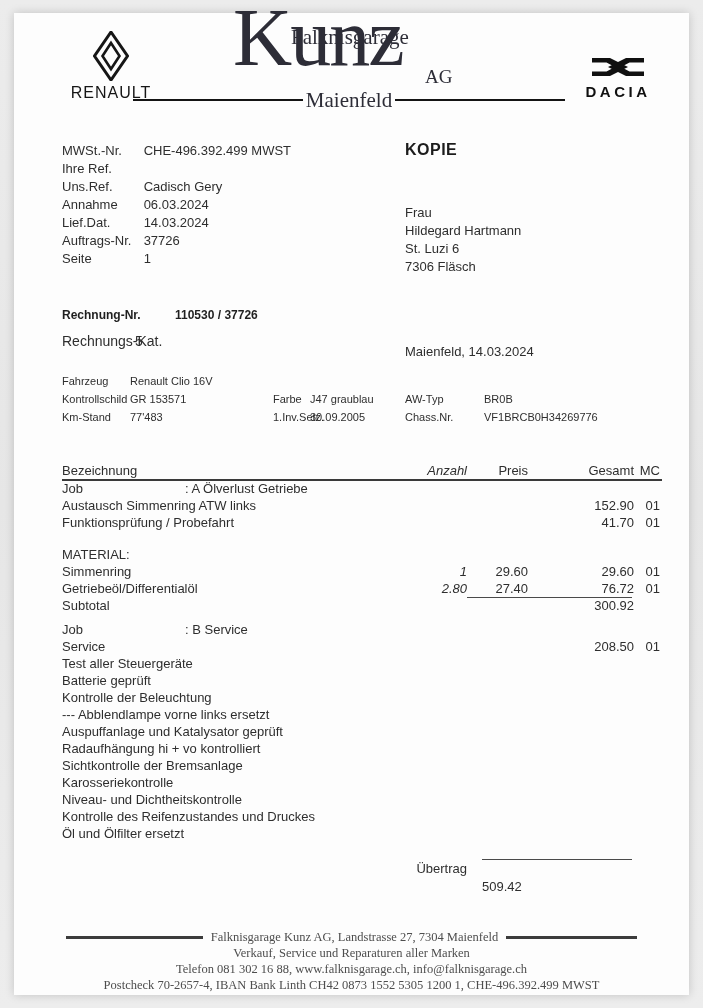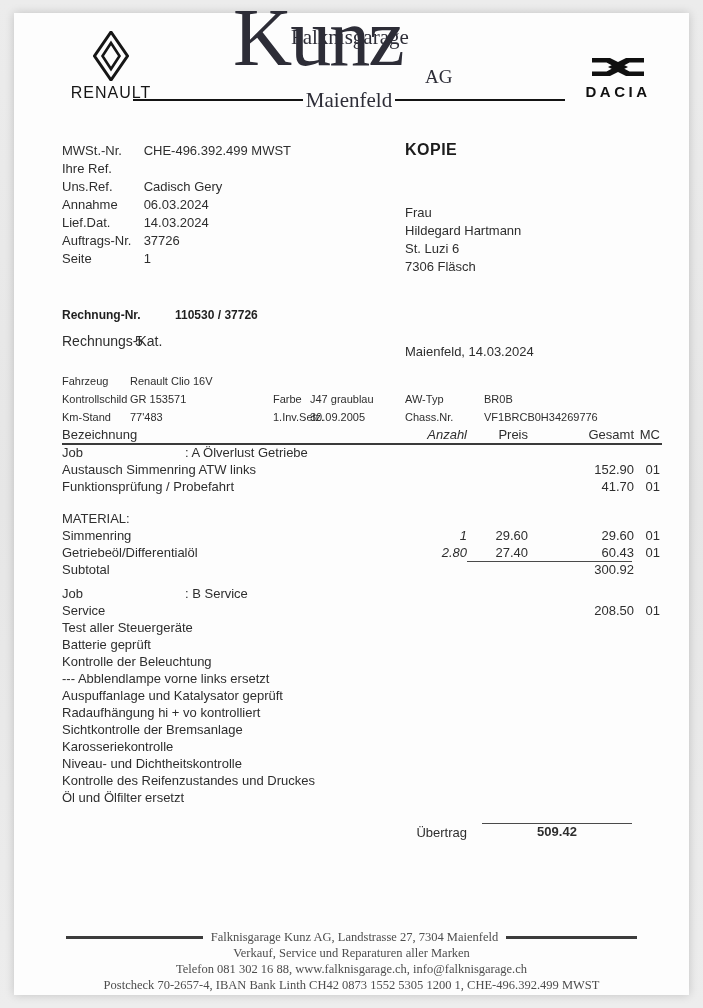--- a/index.html
+++ b/index.html
@@ -62,40 +62,40 @@
   .inv-kat { position:absolute; left:48px; top:320px; font-size:14px; }
   .inv-kat-val { position:absolute; left:73px; top:0; }
   .place-date { position:absolute; left:391px; top:331px; font-size:13px; }
   
   .vehicle { position:absolute; left:48px; top:362px; font-size:11px; }
   .vrow { position:relative; height:18px; }
   .vrow span { position:absolute; top:0; white-space:nowrap; }
   .v-c1l{left:0;} .v-c1v{left:68px;} .v-c2l{left:211px;} .v-c2v{left:248px;} .v-c3l{left:343px;} .v-c3v{left:422px;}
   
   .table { position:absolute; left:48px; top:414px; width:600px; font-size:13px; }
-  .thead { position:relative; height:18px; border-bottom:2px solid #3a3a3a; }
+  .thead { position:relative; height:18px; border-bottom:2px solid #3a3a3a;margin-top:36px; }
   .thead span, .trow span { position:absolute; top:0; white-space:nowrap; }
   .trow { position:relative; height:17px; }
   .c-desc { left:0; }
   .c-tab  { left:123px; }
   .c-qty  { left:330px; width:75px; text-align:right;font-style:italic; }
   .c-price{ left:406px; width:60px; text-align:right; }
   .c-total{ left:492px; width:80px; text-align:right; }
   .c-mc   { left:574px; width:24px; text-align:right; }
   .gap-lg { margin-top:15px; }
   .gap-sm { margin-top:7px; }
   .sum-line::after {
     content:""; position:absolute; left:405px; width:165px; bottom:0;
     border-bottom:1.5px solid #4a4a4a;
   }
   .carryover { position:relative; height:22px; margin-top:16px; }
   .co-label { position:absolute; left:300px; width:105px; text-align:right; top:2px; }
   .co-value {
-    position:absolute; left:420px; width:150px; text-align:center; top:0;
-    border-top:1.5px solid #4a4a4a; padding-top:0;font-weight:bold;
+    position:absolute; left:420px; width:150px; text-align:left; top:0;
+    border-top:1.5px solid #4a4a4a; padding-top:19px;
   }
   
   .footer {
     position:absolute; left:0; top:916px; width:100%;
     font-family:"Liberation Serif", serif; font-size:12.5px; color:#4d4d4d;
     text-align:center; line-height:16px;
   }
   .f-line1 { display:flex; align-items:center; justify-content:center; gap:8px; }
   .f-rule { height:3px; background:#3c3c3c; }
   .f-rule.left { width:137px; } .f-rule.right { width:131px; }
@@ -262,21 +262,21 @@
         <span class="c-qty">1</span>
         <span class="c-price">29.60</span>
         <span class="c-total">29.60</span>
         <span class="c-mc">01</span>
       </div>
       <div class="trow sum-line">
         <span class="c-desc">Getriebeöl/Differentialöl</span>
         <span class="c-tab"></span>
         <span class="c-qty">2.80</span>
         <span class="c-price">27.40</span>
-        <span class="c-total">60.43</span>
+        <span class="c-total">76.72</span>
         <span class="c-mc">01</span>
       </div>
       <div class="trow">
         <span class="c-desc">Subtotal</span>
         <span class="c-tab"></span>
         <span class="c-qty"></span>
         <span class="c-price"></span>
         <span class="c-total">300.92</span>
         <span class="c-mc"></span>
       </div>

